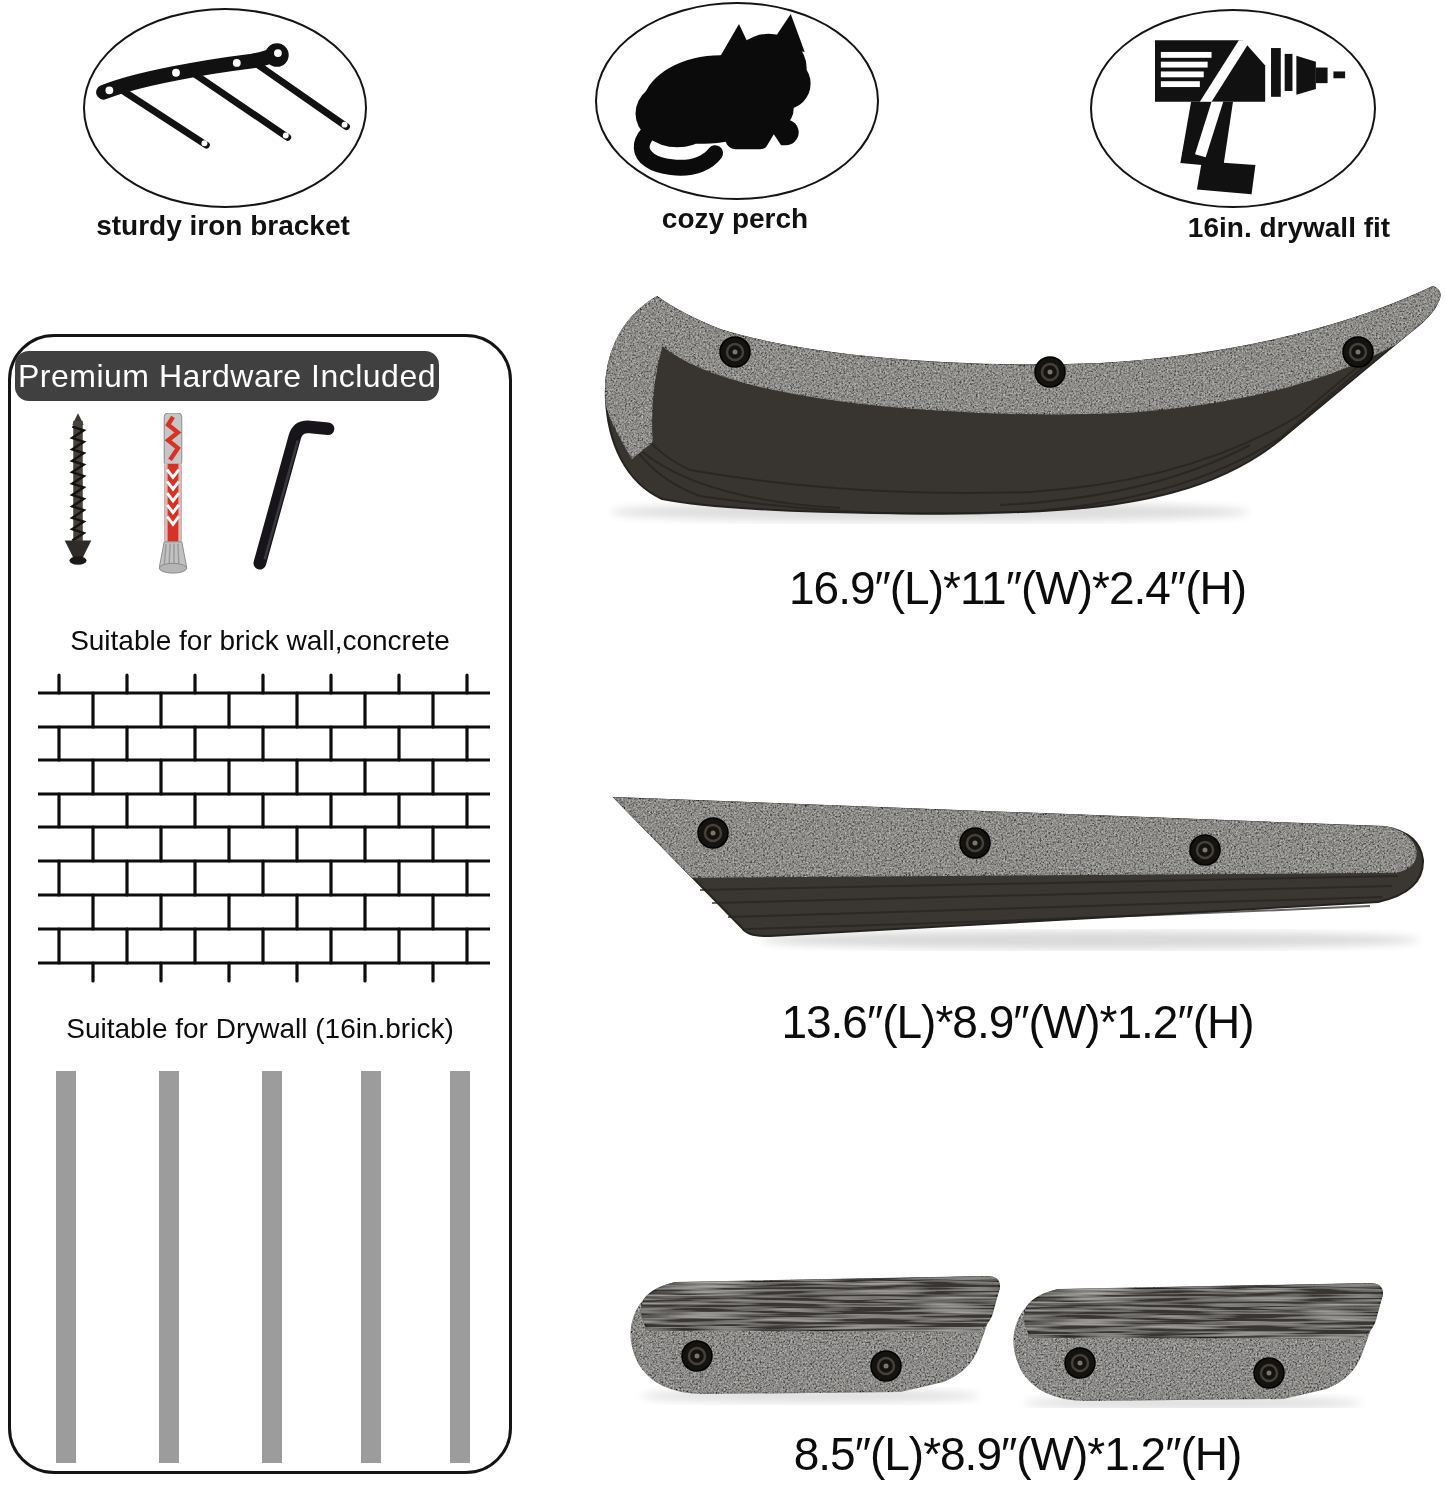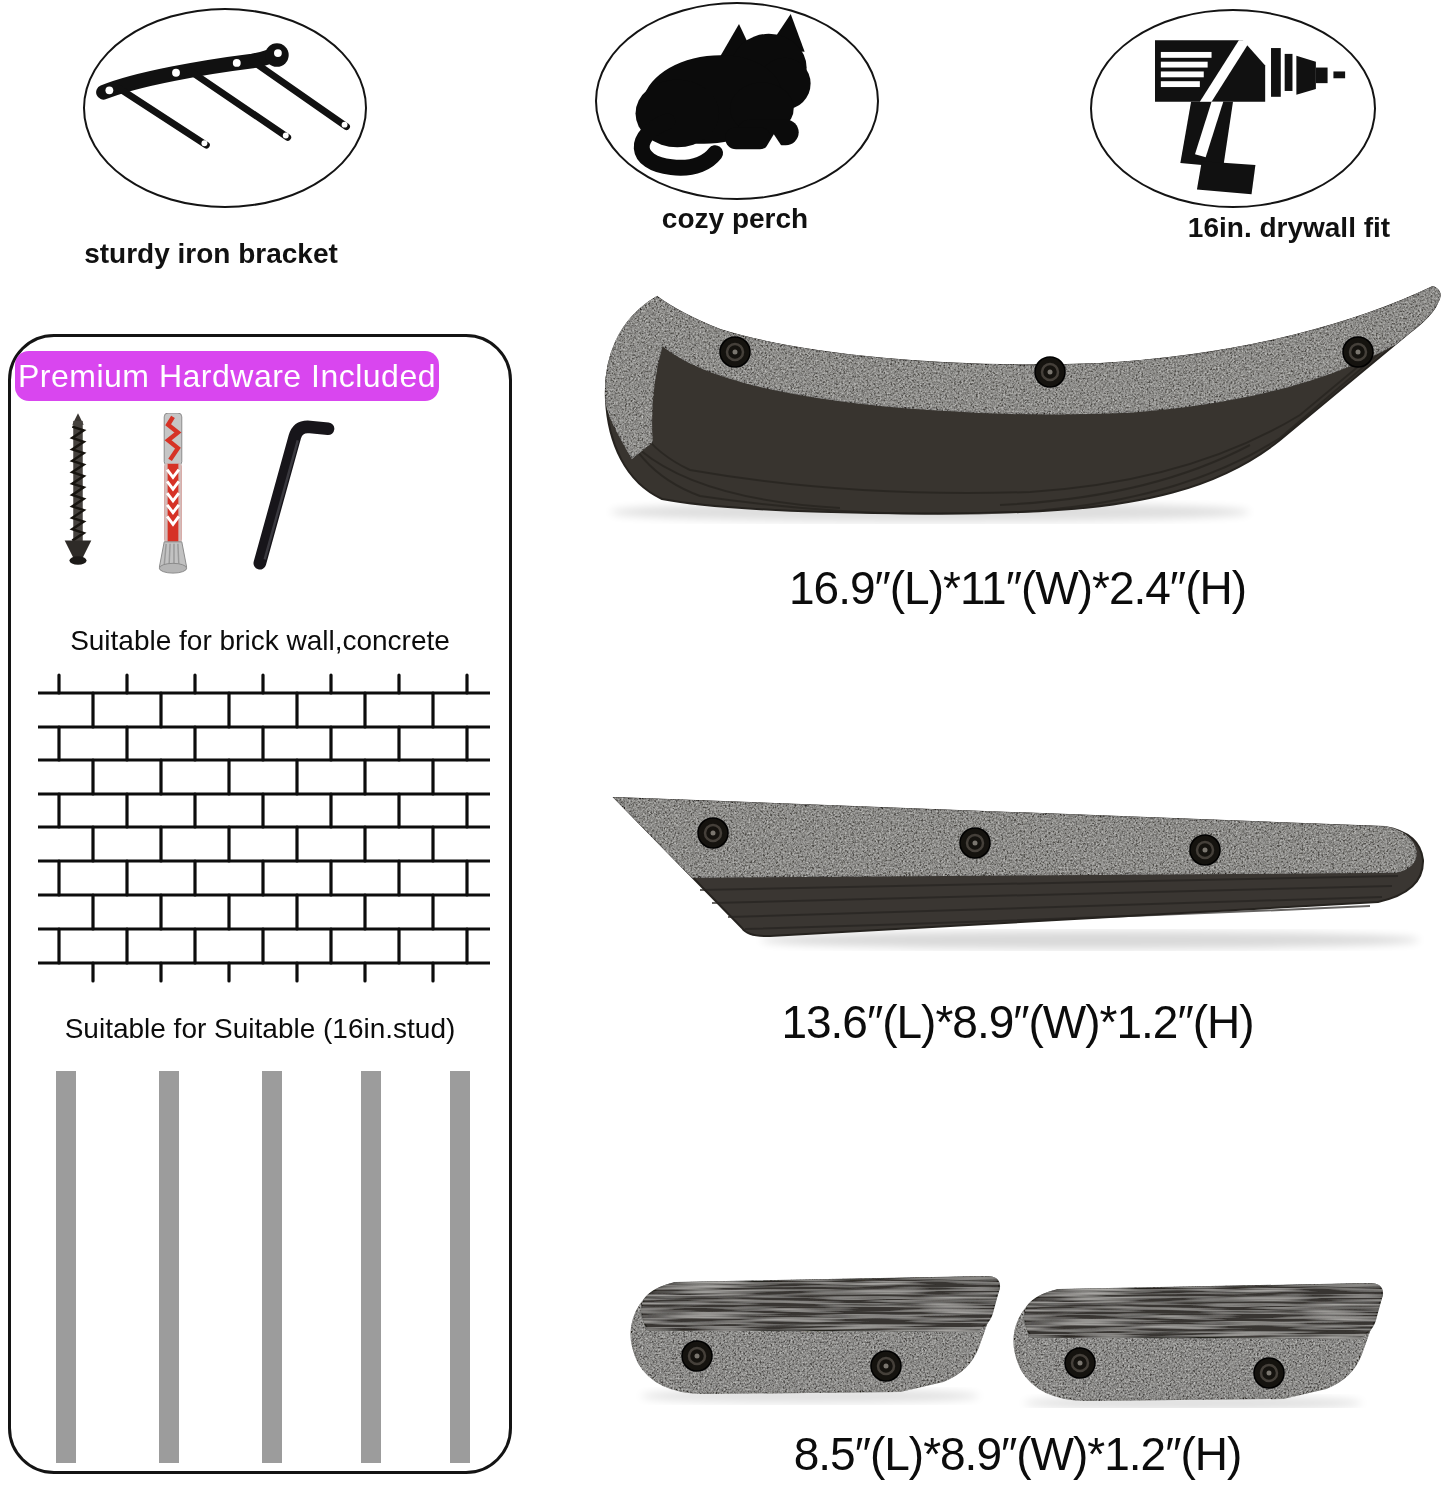--- a/index.html
+++ b/index.html
@@ -5,21 +5,21 @@
   html,body{margin:0;padding:0;background:#fff;}
   .canvas{position:relative;width:1445px;height:1495px;background:#fff;overflow:hidden;
           font-family:"Liberation Sans","DejaVu Sans",sans-serif;color:#111;}
   .abs{position:absolute;}
   
   .icon-ellipse{position:absolute;border:2.5px solid #141414;border-radius:50%;background:#fff;}
   .feature-label{position:absolute;text-align:center;font-weight:bold;font-size:28px;color:#111;}
   
   .panel{position:absolute;left:8px;top:334px;width:504px;height:1140px;
          border:3px solid #141414;border-radius:46px;background:#fff;box-sizing:border-box;}
-  .pill{position:absolute;left:4px;top:14px;width:424px;height:50px;background:#d946ef;
+  .pill{position:absolute;left:4px;top:14px;width:424px;height:50px;background:#404040;
         border-radius:14px;color:#fff;font-size:32px;line-height:50px;text-align:center;
         letter-spacing:.5px;}
   .panel-caption{position:absolute;left:0;width:100%;text-align:center;font-size:28px;color:#0c0c0c;}
   .stud{position:absolute;width:20px;height:392px;top:734px;background:#9c9c9c;}
   
   .dim-label{position:absolute;left:590px;width:855px;text-align:center;font-size:46px;
              letter-spacing:-1px;color:#0c0c0c;margin-top:15px;}
 </style>
 </head>
 <body>
@@ -67,21 +67,21 @@
         <line x1="168" y1="52" x2="264" y2="119" stroke="#111" stroke-width="7" stroke-linecap="round"></line>
         <circle cx="22" cy="82" r="4" fill="#fff"></circle>
         <circle cx="90" cy="64" r="4" fill="#fff"></circle>
         <circle cx="152" cy="54" r="4" fill="#fff"></circle>
         <circle cx="194" cy="44" r="4" fill="#fff"></circle>
         <circle cx="119" cy="136" r="3" fill="#fff"></circle>
         <circle cx="202" cy="128" r="3" fill="#fff"></circle>
         <circle cx="262" cy="117" r="3" fill="#fff"></circle>
       </svg>
     </div>
-    <div class="feature-label" style="left:71px;top:210px;width:280px;margin-top:28px;">sturdy iron bracket</div>
+    <div class="feature-label" style="left:83px;top:210px;width:280px;">sturdy iron bracket</div>
   </div>
 
   <div>
     <div class="icon-ellipse" style="left:595px;top:2px;width:280px;height:194px;">
       <svg viewBox="0 0 280 195" width="280" height="194">
         <g fill="#0b0b0b">
           <polygon points="142,20 158,54 120,58"></polygon>
           <polygon points="194,10 208,48 170,46"></polygon>
           <ellipse cx="172" cy="64" rx="38" ry="34"></ellipse>
           <circle cx="188" cy="80" r="26"></circle>
@@ -237,21 +237,21 @@
           <line x1="429" y1="260" x2="429" y2="294"></line>
         <line x1="55" y1="294" x2="55" y2="312"></line>
           <line x1="123" y1="294" x2="123" y2="312"></line>
           <line x1="191" y1="294" x2="191" y2="312"></line>
           <line x1="259" y1="294" x2="259" y2="312"></line>
           <line x1="327" y1="294" x2="327" y2="312"></line>
           <line x1="395" y1="294" x2="395" y2="312"></line>
       </g>
     </svg>
 
-    <div class="panel-caption" style="top:676px;">Suitable for Suitable (16in.stud)</div>
+    <div class="panel-caption" style="top:676px;">Suitable for Drywall (16in.brick)</div>
 
     <div class="stud" style="left:45px;"></div>
     <div class="stud" style="left:148px;"></div>
     <div class="stud" style="left:251px;"></div>
     <div class="stud" style="left:350px;"></div>
     <div class="stud" style="left:439px;"></div>
   </div>
 
   <svg class="abs" style="left:595px;top:278px;" viewBox="595 278 850 250" width="850" height="250">
     <ellipse cx="930" cy="512" rx="320" ry="10" fill="#000" opacity="0.13" filter="url(#softBlur)"></ellipse>

